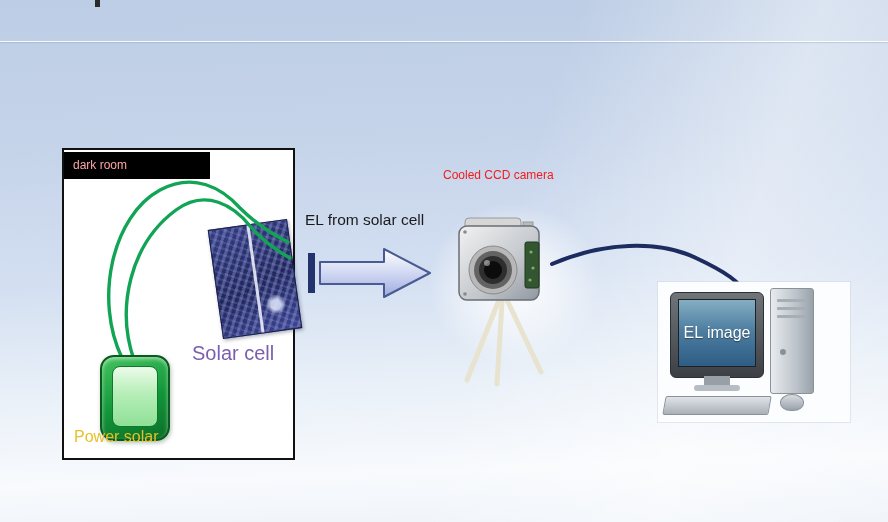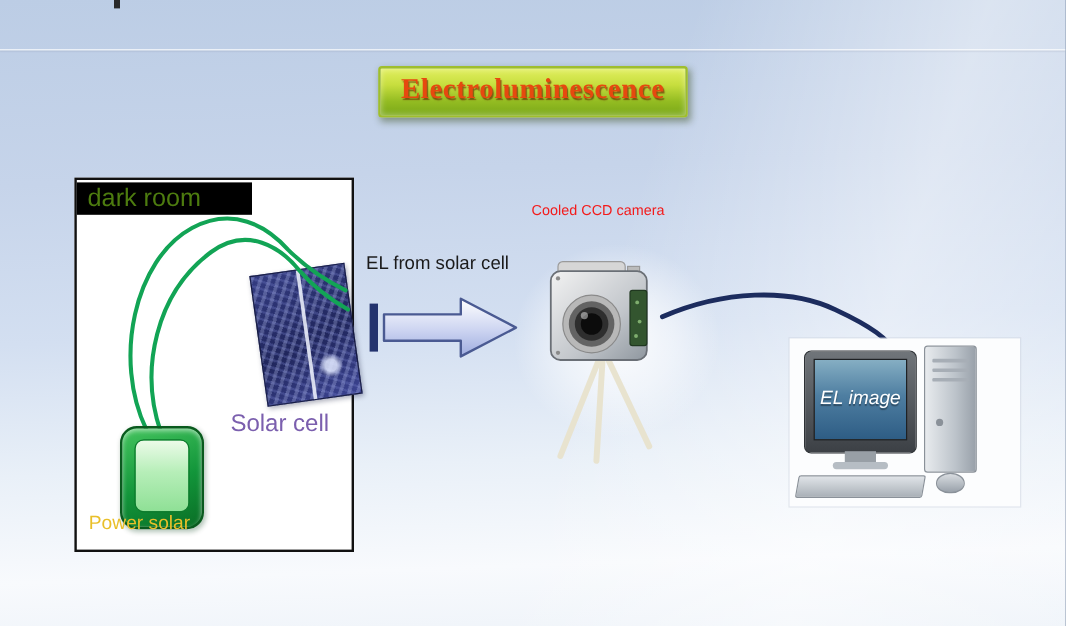--- a/index.html
+++ b/index.html
@@ -22,22 +22,22 @@
     box-shadow:2px 3px 6px rgba(50,70,20,0.45), inset 0 0 5px rgba(255,255,255,0.45);
   }
   .title-banner span{
     font-family:"Liberation Serif",serif;font-weight:bold;font-size:24px;color:#e6490f;
     text-shadow:1px 1px 1px rgba(95,30,0,0.65);letter-spacing:0.5px;
   }
 
   
   .dark-room{position:absolute;left:62px;top:148px;width:229px;height:308px;background:#fff;border:2px solid #111;}
   .dark-room-label{
-    position:absolute;left:0;top:2px;width:146px;height:27px;background:#000;color:#4d7c0f;
-    font-size:21px;line-height:27px;padding-left:9px;box-sizing:border-box;
+    position:absolute;left:0;top:2px;width:146px;height:27px;background:#000;color:#fca5a5;
+    font-size:12px;line-height:27px;padding-left:9px;box-sizing:border-box;
   }
   .wires{position:absolute;left:0;top:0;width:229px;height:308px;}
   .solar-cell{
     position:absolute;left:151px;top:74px;width:78px;height:108px;transform:rotate(-8deg);
     border:1px solid rgba(18,22,58,0.85);
     background-image:
       radial-gradient(circle at 72% 76%,rgba(225,232,255,0.85) 0 5px,transparent 10px),
       repeating-linear-gradient(115deg,rgba(190,200,245,0.28) 0 3px,transparent 3px 7px),
       repeating-linear-gradient(25deg,rgba(120,130,205,0.3) 0 2px,transparent 2px 6px),
       linear-gradient(160deg,#343c82 0%,#20265c 55%,#3c4492 100%);
@@ -60,21 +60,21 @@
   .el-label{position:absolute;left:305px;top:211px;font-size:15.5px;color:#1b1b1b;}
   .arrow{position:absolute;left:306px;top:244px;width:130px;height:58px;}
   .camera-label{position:absolute;left:443px;top:168px;font-size:12px;color:#f31b1b;text-align:right;}
   .camera-glow{position:absolute;left:428px;top:203px;width:172px;height:162px;pointer-events:none;
     background:radial-gradient(closest-side,rgba(255,255,255,0.95),rgba(255,255,255,0.5) 55%,rgba(255,255,255,0) 100%);}
   .camera{position:absolute;left:445px;top:212px;width:115px;height:185px;}
   .cable{position:absolute;left:548px;top:238px;width:215px;height:75px;}
 
   
   .computer{position:absolute;left:658px;top:282px;width:192px;height:140px;background:#fcfdfe;
-    box-shadow:0 0 0 1px rgba(205,212,224,0.5);font-style:italic;}
+    box-shadow:0 0 0 1px rgba(205,212,224,0.5);}
   .monitor{position:absolute;left:12px;top:10px;width:92px;height:84px;border-radius:6px;
     background:linear-gradient(180deg,#70757a 0%,#3c4045 100%);border:1px solid #2d3135;}
   .screen{position:absolute;left:7px;top:6px;right:7px;bottom:10px;border:1px solid #1e2124;
     background:linear-gradient(180deg,#85aec3 0%,#4e7ea1 45%,#2e5d85 100%);
     display:flex;align-items:center;justify-content:center;}
   .screen span{color:#fff;font-size:16px;text-shadow:0 1px 1px rgba(0,0,0,0.4);white-space:nowrap;}
   .monitor-stand{position:absolute;left:46px;top:94px;width:26px;height:9px;background:#989fa6;}
   .monitor-base{position:absolute;left:36px;top:103px;width:46px;height:6px;border-radius:3px;background:#b6bdc4;}
   .tower{position:absolute;left:112px;top:6px;width:42px;height:104px;border-radius:3px;
     background:linear-gradient(90deg,#e8ebee 0%,#bcc3ca 60%,#99a1aa 100%);border:1px solid #8a9199;}
@@ -87,23 +87,20 @@
     background:linear-gradient(#d9dde1,#99a1aa);border:1px solid #8a9199;}
 </style>
 </head>
 <body>
 
 <div class="slide">
   <div class="bg-sheen"></div>
   <div class="top-rule"></div>
   <div class="top-tick"></div>
 
-  <div class="title-banner">
-    <span>Electroluminescence</span>
-  </div>
 
   <div class="dark-room">
     <div class="solar-cell">
       <div class="solar-cell-gap"></div>
     </div>
     <svg class="wires" viewBox="0 0 229 308">
       <path d="M58,208 C30,150 48,66 96,40 C130,22 158,38 176,58 C192,74 208,84 224,92" fill="none" stroke="#12a455" stroke-width="3.4" stroke-linecap="round"></path>
       <path d="M70,210 C52,158 66,94 112,60 C142,38 170,56 186,76 C198,90 212,100 226,108" fill="none" stroke="#12a455" stroke-width="3.4" stroke-linecap="round"></path>
     </svg>
     <div class="power-supply">

